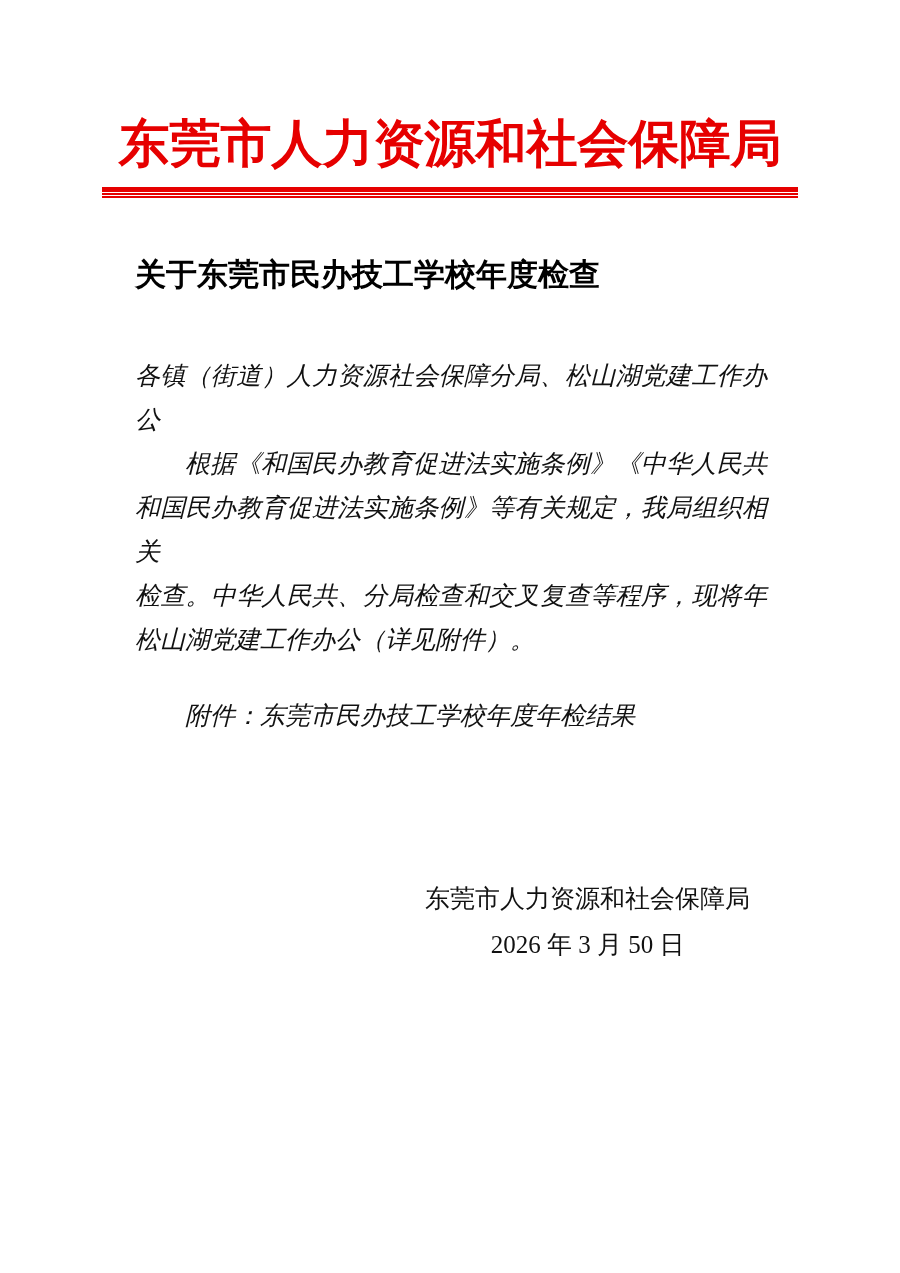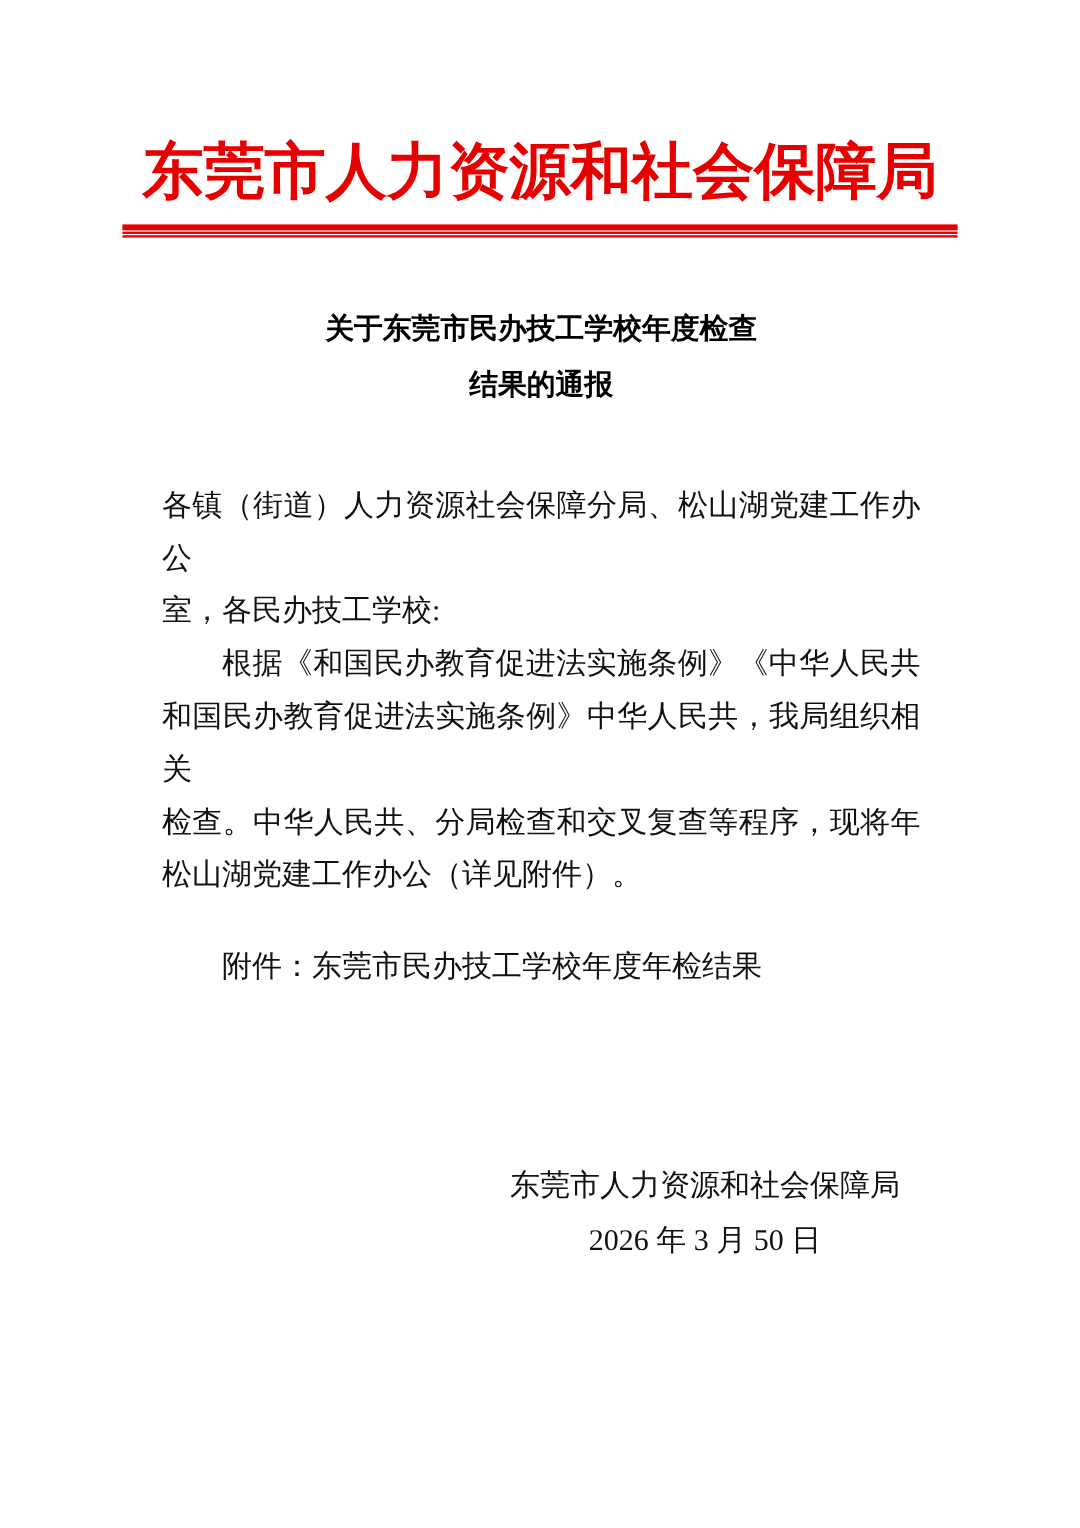--- a/index.html
+++ b/index.html
@@ -26,35 +26,34 @@
     white-space: nowrap;
   }
   .rule { margin-top: 10px; }
   .rule-thick { height: 5px; background: var(--accent); }
   .rule-thin  { height: 2px; background: var(--accent); margin-top: 1px; }
 
   
   .doc-title {
     margin-top: 54px;
     padding: 0 133px 0 135px;
-    text-align: center;
-    font-size: 24px;
+    font-size: 31px;
     font-weight: bold;
     line-height: 46px;
     color: #000000;
   }
 
   
   .body-text {
     margin: 56px 133px 0 135px;
     font-size: 25px;
     line-height: 44px;
     color: var(--ink);
   }
-  .bline { text-align: left; }
+  .bline { text-align: left; font-style: italic; }
   .jline { text-align: justify; text-align-last: justify; }
   .indent { text-indent: 50px; }
   .attachment { margin-top: 32px; text-indent: 50px; }
 
   
   .signature {
     margin-top: 138px;
     display: flex;
     justify-content: flex-end;
     padding-right: 150px;
@@ -76,29 +75,27 @@
     <div class="masthead-title">东莞市人力资源和社会保障局</div>
     <div class="rule">
       <div class="rule-thick"></div>
       <div class="rule-thin"></div>
       <div class="rule-thin"></div>
     </div>
   </div>
 
   <div class="doc-title">
     <div>关于东莞市民办技工学校年度检查</div>
-    <div>结果的通报</div>
   </div>
 
   <div class="body-text">
     <div class="bline jline">各镇（街道）人力资源社会保障分局、松山湖党建工作办公</div>
-    <div class="bline">室，各民办技工学校:</div>
 
     <div class="bline jline indent">根据《和国民办教育促进法实施条例》《中华人民共</div>
-    <div class="bline jline">和国民办教育促进法实施条例》中华人民共，我局组织相关</div>
+    <div class="bline jline">和国民办教育促进法实施条例》等有关规定，我局组织相关</div>
     <div class="bline jline">检查。中华人民共、分局检查和交叉复查等程序，现将年</div>
     <div class="bline">松山湖党建工作办公（详见附件）。</div>
 
     <div class="bline attachment">附件：东莞市民办技工学校年度年检结果</div>
   </div>
 
   <div class="signature">
     <div class="signature-inner">
       <div>东莞市人力资源和社会保障局</div>
       <div>2026 年 3 月 50 日</div>

